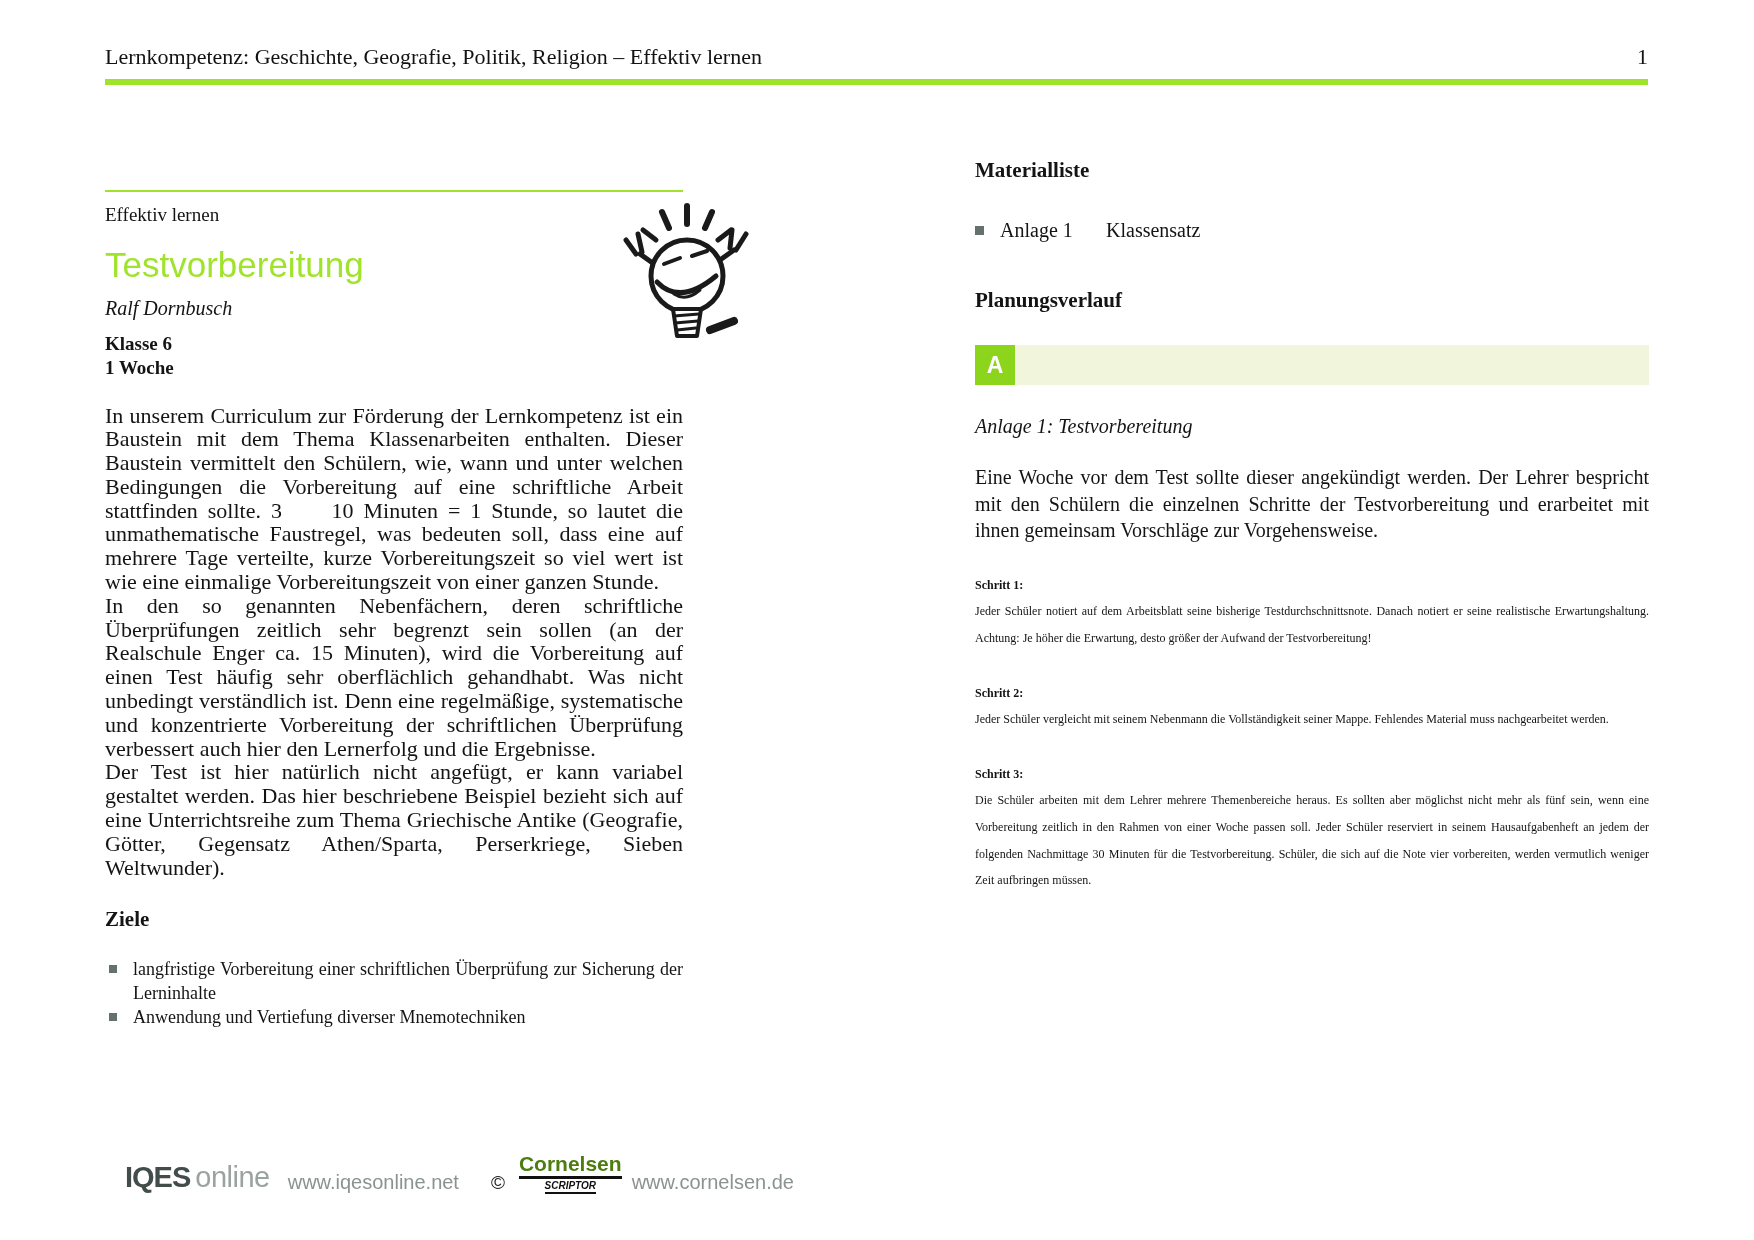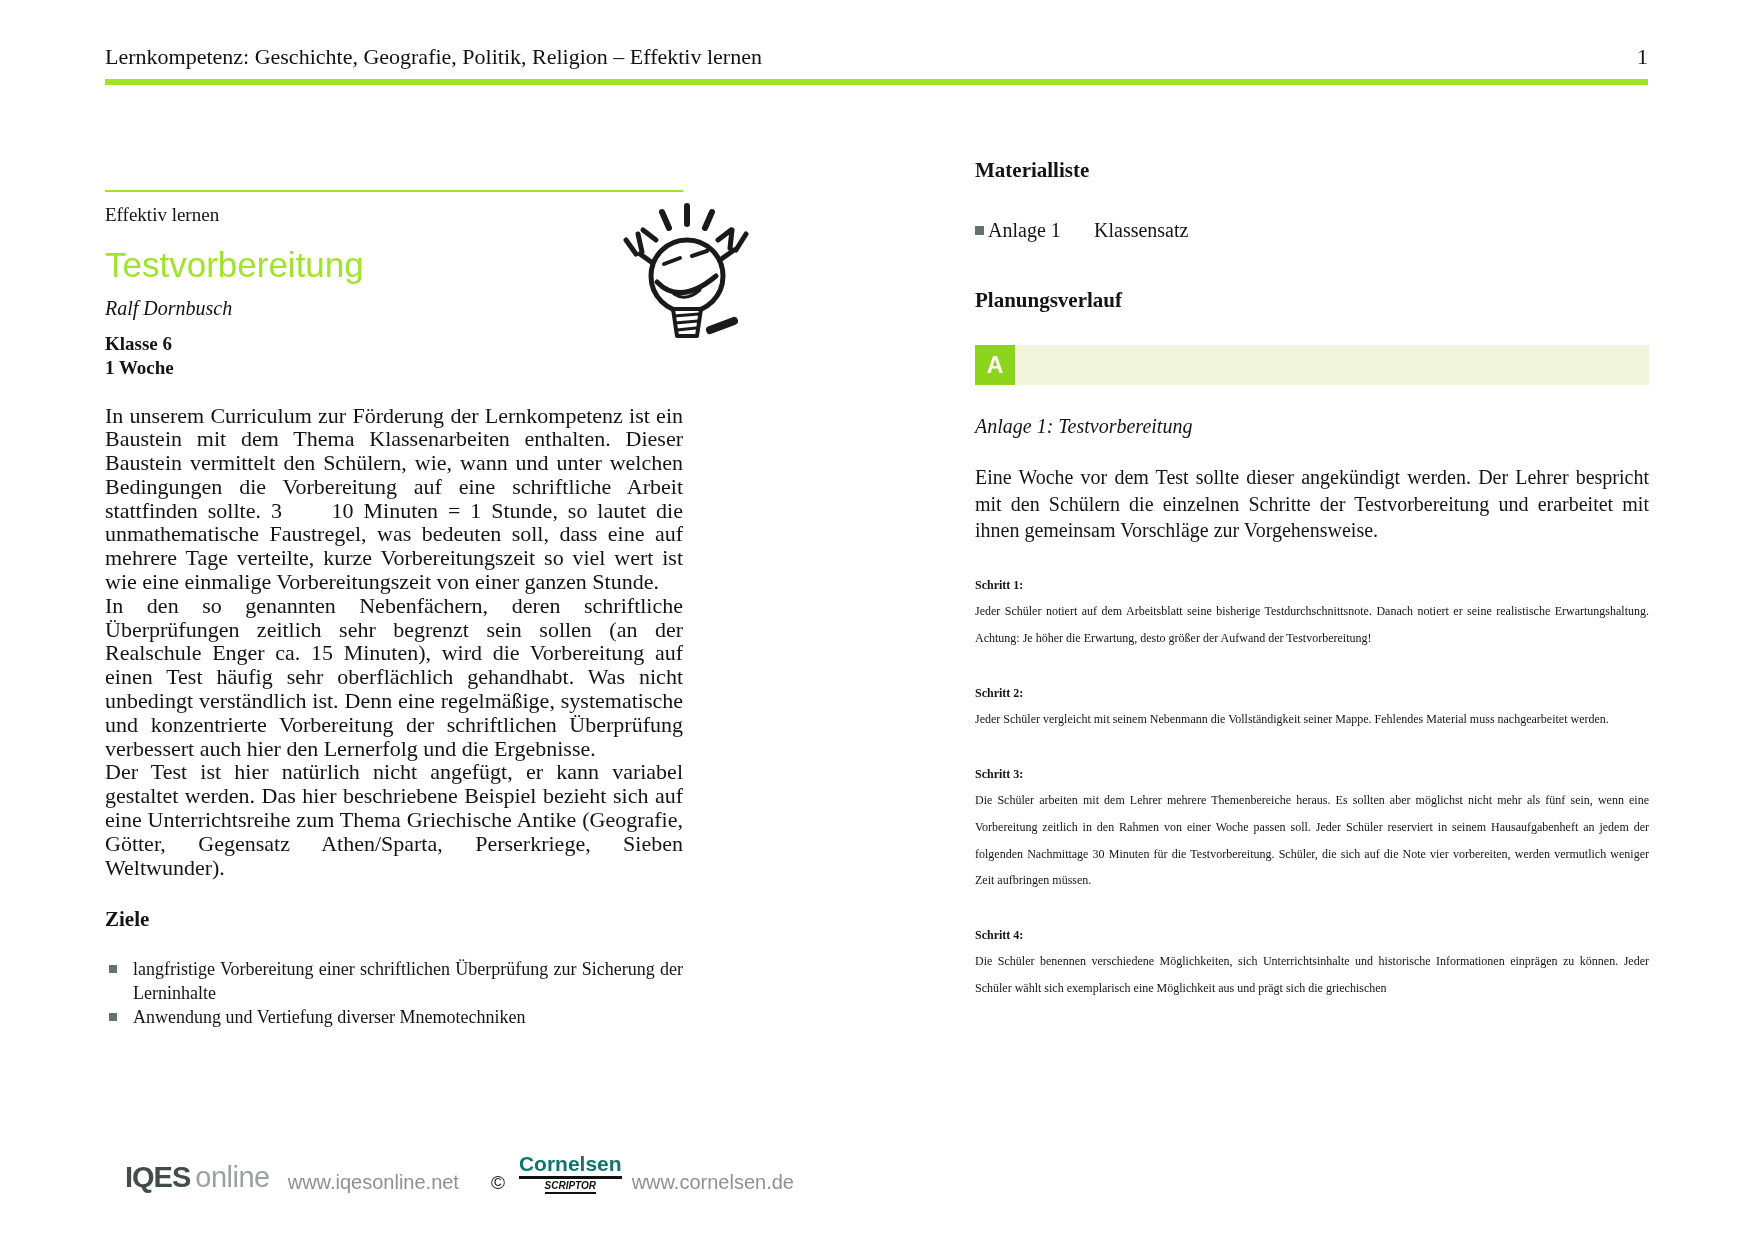--- a/index.html
+++ b/index.html
@@ -29,21 +29,21 @@
   .goal-item{position:relative;padding-left:28px;font-size:18px;line-height:23.8px;text-align:justify;}
   .sq-bullet{position:absolute;left:4px;top:7px;width:8px;height:8px;
     background:var(--bullet,#66716d);}
   
   .illustration{position:absolute;left:612px;top:200px;}
   
   .right-col{position:absolute;left:975px;top:158px;width:674px;}
   .section-heading{font-size:21px;font-weight:bold;}
   .material-row{margin-top:36px;display:flex;align-items:center;font-size:20px;}
   .mat-bullet{width:9px;height:9px;background:var(--bullet,#66716d);flex:none;}
-  .mat-name{margin-left:4px;width:106px;}
+  .mat-name{margin-left:16px;width:106px;}
   .mat-qty{margin-left:0;}
   .plan-heading{margin-top:46px;}
   .banner{margin-top:32px;height:40px;display:flex;align-items:stretch;
     background:var(--banner_bg,#f1f5dc);}
   .badge{width:40px;background:var(--badge,#8dd41c);color:#ffffff;
     font-family:"Liberation Sans",sans-serif;font-weight:bold;font-size:23px;
     display:flex;align-items:center;justify-content:center;flex:none;}
   .banner-label{display:flex;align-items:center;padding-left:24px;
     font-weight:bold;font-size:21px;color:#161d10;}
   .subtitle{margin-top:30px;font-style:italic;font-size:20px;}
@@ -52,21 +52,21 @@
   .step-label{font-weight:bold;}
   .step-text{text-align:justify;hyphens:auto;}
   
   .page-footer{position:absolute;left:125px;top:1150px;height:44px;
     display:flex;align-items:flex-end;font-family:Liberation Sans, sans-serif;}
   .iqes-bold{font-size:29px;font-weight:bold;color:var(--iqes_dark,#424c4b);letter-spacing:-1px;}
   .iqes-light{font-size:29px;color:var(--iqes_light,#9aa3a1);margin-left:5px;letter-spacing:-0.5px;}
   .footer-url{font-size:20px;color:var(--footer_gray,#8b9391);margin-left:18px;}
   .copyright{font-size:19px;color:#222222;margin-left:32px;}
   .cornelsen{margin-left:14px;display:flex;flex-direction:column;align-items:center;}
-  .corn-name{font-size:21px;font-weight:bold;color:#0f766e;line-height:1;
+  .corn-name{font-size:21px;font-weight:bold;color:#4d7c0f;line-height:1;
     border-bottom:3px solid #101010;padding-bottom:2px;}
   .corn-sub{font-size:10px;font-style:italic;font-weight:bold;color:#101010;
     border-bottom:2px solid #101010;line-height:1.3;}
   .footer-url2{margin-left:10px;}
 </style>
 </head>
 <body>
 
 <div class="page-header">
   <span>Lernkompetenz: Geschichte, Geografie, Politik, Religion – Effektiv lernen</span>
@@ -157,24 +157,20 @@
     <div class="step-text">Jeder Schüler notiert auf dem Arbeitsblatt seine bisherige Testdurchschnittsnote. Danach notiert er seine realistische Erwartungshaltung. Achtung: Je höher die Erwartung, desto größer der Aufwand der Testvorbereitung!</div>
   </div>
   <div class="step">
     <div class="step-label">Schritt 2:</div>
     <div class="step-text">Jeder Schüler vergleicht mit seinem Nebenmann die Vollständigkeit seiner Mappe. Fehlendes Material muss nachgearbeitet werden.</div>
   </div>
   <div class="step">
     <div class="step-label">Schritt 3:</div>
     <div class="step-text">Die Schüler arbeiten mit dem Lehrer mehrere Themenbereiche heraus. Es sollten aber möglichst nicht mehr als fünf sein, wenn eine Vorbereitung zeitlich in den Rahmen von einer Woche passen soll. Jeder Schüler reserviert in seinem Hausaufgabenheft an jedem der folgenden Nachmittage 30 Minuten für die Testvorbereitung. Schüler, die sich auf die Note vier vorbereiten, werden vermutlich weniger Zeit aufbringen müssen.</div>
   </div>
-  <div class="step">
-    <div class="step-label">Schritt 4:</div>
-    <div class="step-text">Die Schüler benennen verschiedene Möglichkeiten, sich Unterrichtsinhalte und historische Informationen einprägen zu können. Jeder Schüler wählt sich exemplarisch eine Möglichkeit aus und prägt sich die griechischen</div>
-  </div>
 </div>
 
 <div class="page-footer">
   <span class="iqes-bold">IQES</span>
   <span class="iqes-light">online</span>
   <span class="footer-url">www.iqesonline.net</span>
   <span class="copyright">©</span>
   <span class="cornelsen">
     <span class="corn-name">Cornelsen</span>
     <span class="corn-sub">SCRIPTOR</span>

